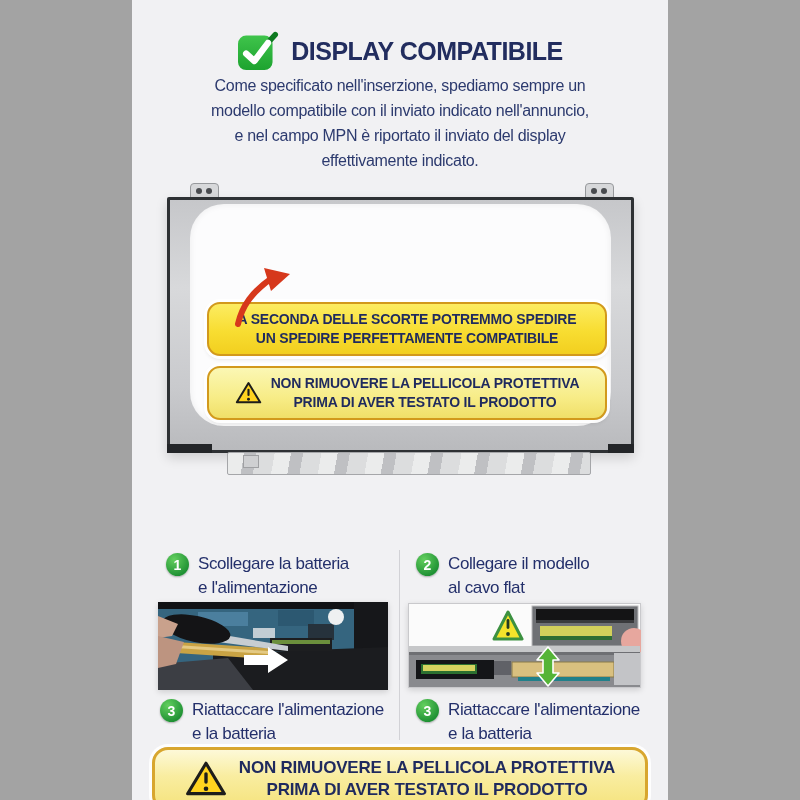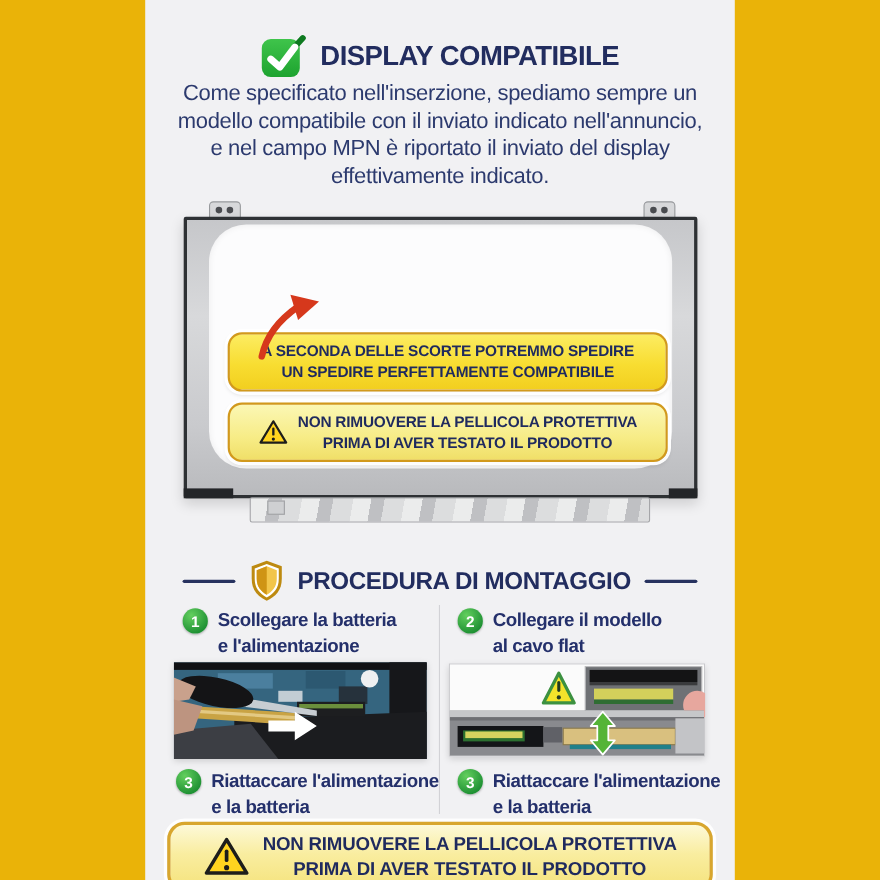--- a/index.html
+++ b/index.html
@@ -1,29 +1,29 @@
 <!DOCTYPE html>
 <html><head>
 <meta charset="utf-8">
 <style>
   html,body{margin:0;padding:0;background:#ffffff;}
   .stage{
     position:relative;width:800px;height:800px;margin:0 auto;
-    background:#eab308;overflow:hidden;
+    background:#a3a3a3;overflow:hidden;
     font-family:"Liberation Sans",sans-serif;color:#222d5f;
   }
   .column{position:absolute;left:132px;top:0;width:536px;height:800px;background:#f1f1f3;}
 
   
   .hdr{position:absolute;left:132px;top:28px;width:536px;height:46px;
        display:flex;align-items:center;justify-content:center;gap:12px;}
   .hdr-title{font-size:25px;font-weight:bold;letter-spacing:-0.5px;color:#222d5f;white-space:nowrap;}
   .check-icon{width:42px;height:40px;flex:none;}
   .paragraph{position:absolute;left:132px;top:73px;width:536px;text-align:center;
-             font-size:20px;line-height:25px;color:#2c3a6e;letter-spacing:-0.3px;}
+             font-size:16px;line-height:25px;color:#2c3a6e;letter-spacing:-0.3px;}
 
   
   .bracket{position:absolute;top:183px;width:27px;height:16px;background:#d7d8da;
            border:1px solid #97999c;border-radius:4px 4px 1px 1px;}
   .bracket i{position:absolute;top:4px;width:6px;height:6px;border-radius:50%;background:#4a4c50;}
   .bracket i.h1{left:5px;} .bracket i.h2{left:15px;}
   .bracket.bl{left:190px;} .bracket.br{left:585px;}
 
   .panel-body{position:absolute;left:167px;top:197px;width:467px;height:256px;
               background:#2e3134;border-radius:2px;box-shadow:0 5px 12px rgba(0,0,0,0.15);}
@@ -54,21 +54,21 @@
   .dash{width:48px;height:3px;background:#27325f;border-radius:2px;flex:none;}
   .proc-title{font-size:22px;font-weight:bold;letter-spacing:-0.4px;color:#222d5f;white-space:nowrap;}
   .shield-icon{width:31px;height:40px;flex:none;}
 
   .vdivider{position:absolute;left:399px;top:550px;width:1px;height:190px;background:#d2d2d6;}
   .step{position:absolute;display:flex;gap:9px;align-items:flex-start;}
   .step-num{width:23px;height:23px;border-radius:50%;flex:none;margin-top:1px;
             background:radial-gradient(circle at 35% 28%,#63cf5e,#1e9033 75%);
             color:#fff;font-weight:bold;font-size:14px;display:flex;align-items:center;justify-content:center;
             box-shadow:0 1px 2px rgba(0,0,0,0.3);}
-  .step-text{font-size:17px;font-weight:bold;color:#24306b;line-height:24px;letter-spacing:-0.4px;white-space:nowrap;}
+  .step-text{font-size:17px;font-weight:normal;color:#24306b;line-height:24px;letter-spacing:-0.4px;white-space:nowrap;}
   .step-1{left:166px;top:552px;} .step-2{left:416px;top:552px;}
   .step-3a{left:160px;top:698px;} .step-3b{left:416px;top:698px;}
 
   .photo{position:absolute;box-shadow:0 2px 6px rgba(0,0,0,0.15);}
   .photo svg{display:block;}
   .photo-1{left:158px;top:602px;width:230px;height:88px;}
   .photo-2{left:408px;top:603px;width:233px;height:85px;}
 
   
   .banner{position:absolute;left:152px;top:747px;width:496px;height:64px;border-radius:16px;
@@ -145,38 +145,20 @@
     </span>
   </div>
 
   <span class="red-arrow">
     <svg viewBox="0 0 72 64" width="72" height="64">
       <path d="M12 60 C16 42 26 28 46 14" fill="none" stroke="#d6381c" stroke-width="6" stroke-linecap="round"></path>
       <polygon points="38,4 64,10 45,27" fill="#d6381c"></polygon>
     </svg>
   </span>
 
-  <div class="proc-hdr">
-    <span class="dash"></span>
-    <span class="shield-icon">
-      <svg viewBox="0 0 34 42" width="31" height="40">
-        <defs>
-            <clipPath id="halfL">
-              <rect x="0" y="0" width="17" height="42"></rect>
-            </clipPath>
-          </defs>
-        <path d="M17 1 L32 6.5 V19 C32 30.5 26 36.5 17 41 C8 36.5 2 30.5 2 19 V6.5 Z" fill="#bd8a10"></path>
-        <path d="M17 4.2 L29 8.8 V19 C29 28.6 24 33.8 17 37.6 C10 33.8 5 28.6 5 19 V8.8 Z" fill="#ffffff"></path>
-        <path d="M17 6.5 L27 10.4 V19 C27 27 22.7 31.6 17 35 C11.3 31.6 7 27 7 19 V10.4 Z" fill="#f2c54a"></path>
-        <path d="M17 6.5 L27 10.4 V19 C27 27 22.7 31.6 17 35 C11.3 31.6 7 27 7 19 V10.4 Z" fill="#cf9414" clip-path="url(#halfL)"></path>
-      </svg>
-    </span>
-    <span class="proc-title">PROCEDURA DI MONTAGGIO</span>
-    <span class="dash"></span>
-  </div>
 
   <div class="vdivider"></div>
 
   <div class="step step-1">
     <span class="step-num">1</span>
     <span class="step-text">
       <span>Scollegare la batteria</span><br>
       <span>e l'alimentazione</span>
     </span>
   </div>

